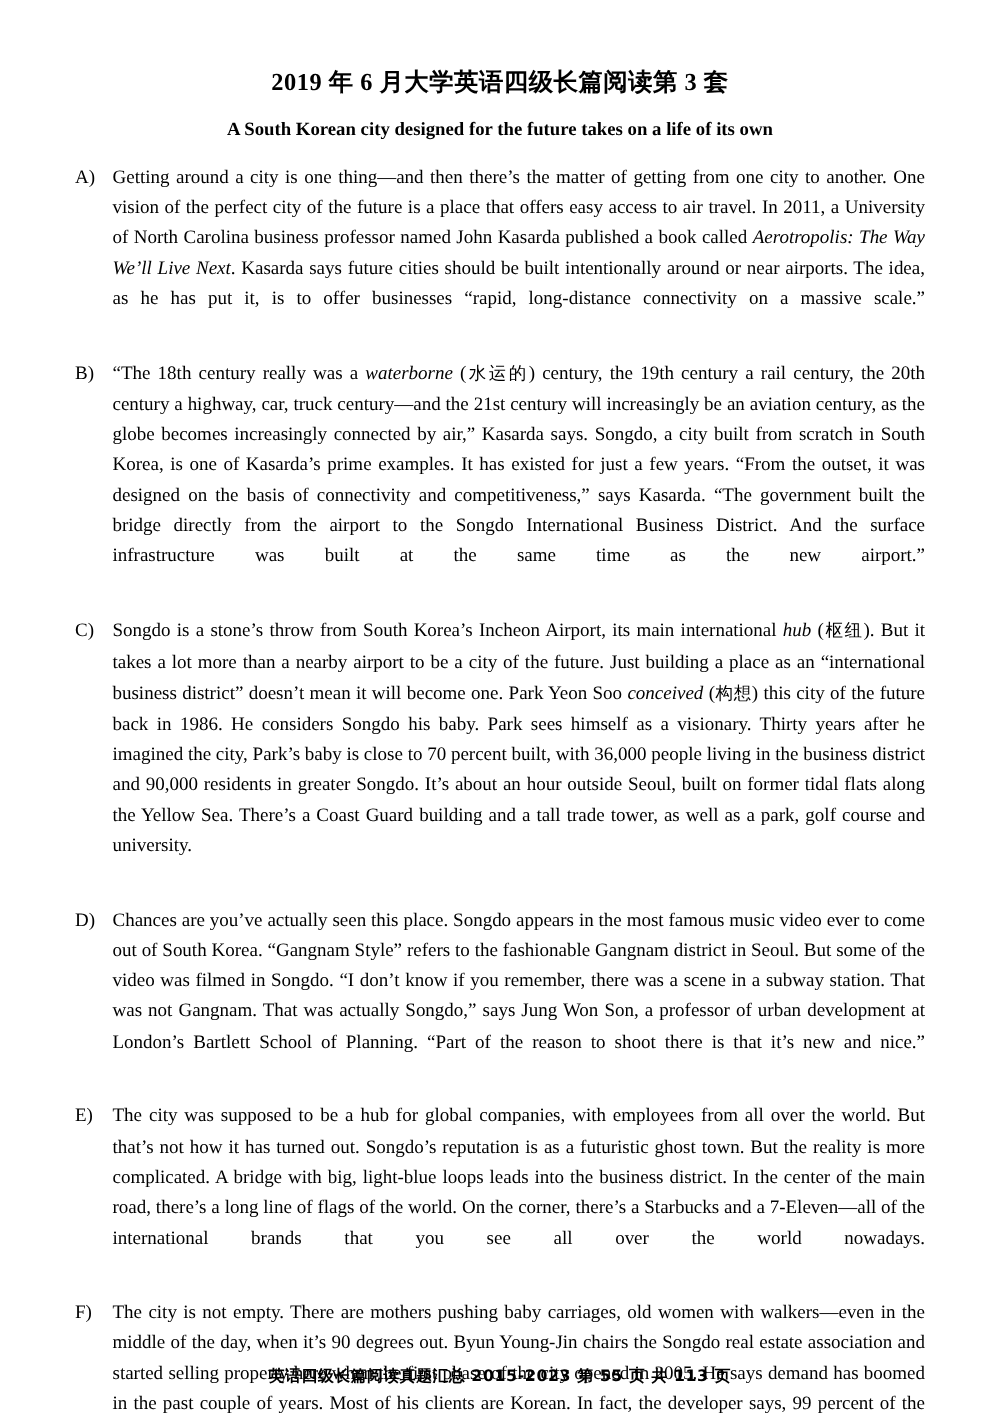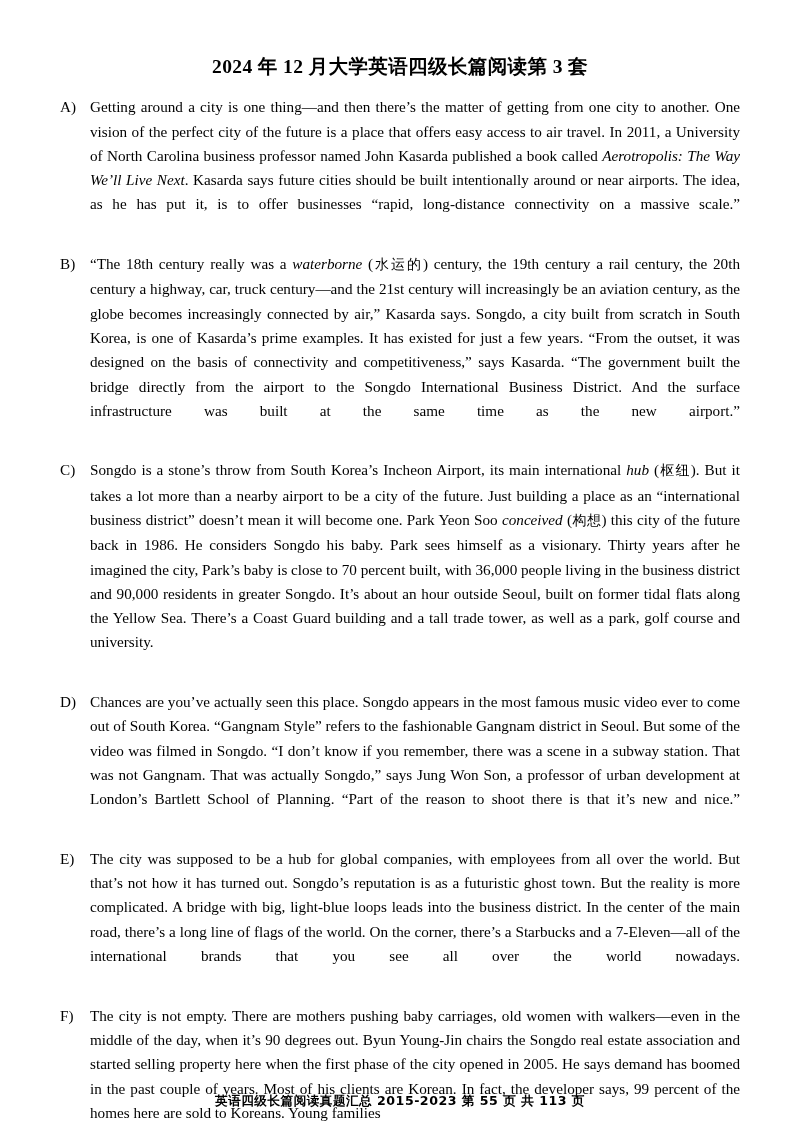--- a/index.html
+++ b/index.html
@@ -83,22 +83,23 @@
     font-weight: bold;
     font-family: "DejaVu Sans", "Liberation Sans", sans-serif;
     letter-spacing: 0.5px;
   }
 </style>
 </head>
 <body>
 
 <div class="page">
 
-  <h1 class="doc-title">2024 年 12 月大学英语四级长篇阅读第 3 套</h1>
+  <h1 class="doc-title">2019 年 6 月大学英语四级长篇阅读第 3 套</h1>
 
+  <h2 class="doc-subtitle">A South Korean city designed for the future takes on a life of its own</h2>
 
   <div class="body-block">
 
     <div class="para">
       <span class="para-label">A)</span>
       <span class="para-text">Getting around a city is one thing—and then there’s the matter of getting from one city to another. One vision of the perfect city of the future is a place that offers easy access to air travel. In 2011, a University of North Carolina business professor named John Kasarda published a book called <i>Aerotropolis: The Way We’ll Live Next</i>. Kasarda says future cities should be built intentionally around or near airports. The idea, as he has put it, is to offer businesses “rapid, long-distance connectivity on a massive scale.”</span>
     </div>
 
     <div class="para">
       <span class="para-label">B)</span>

